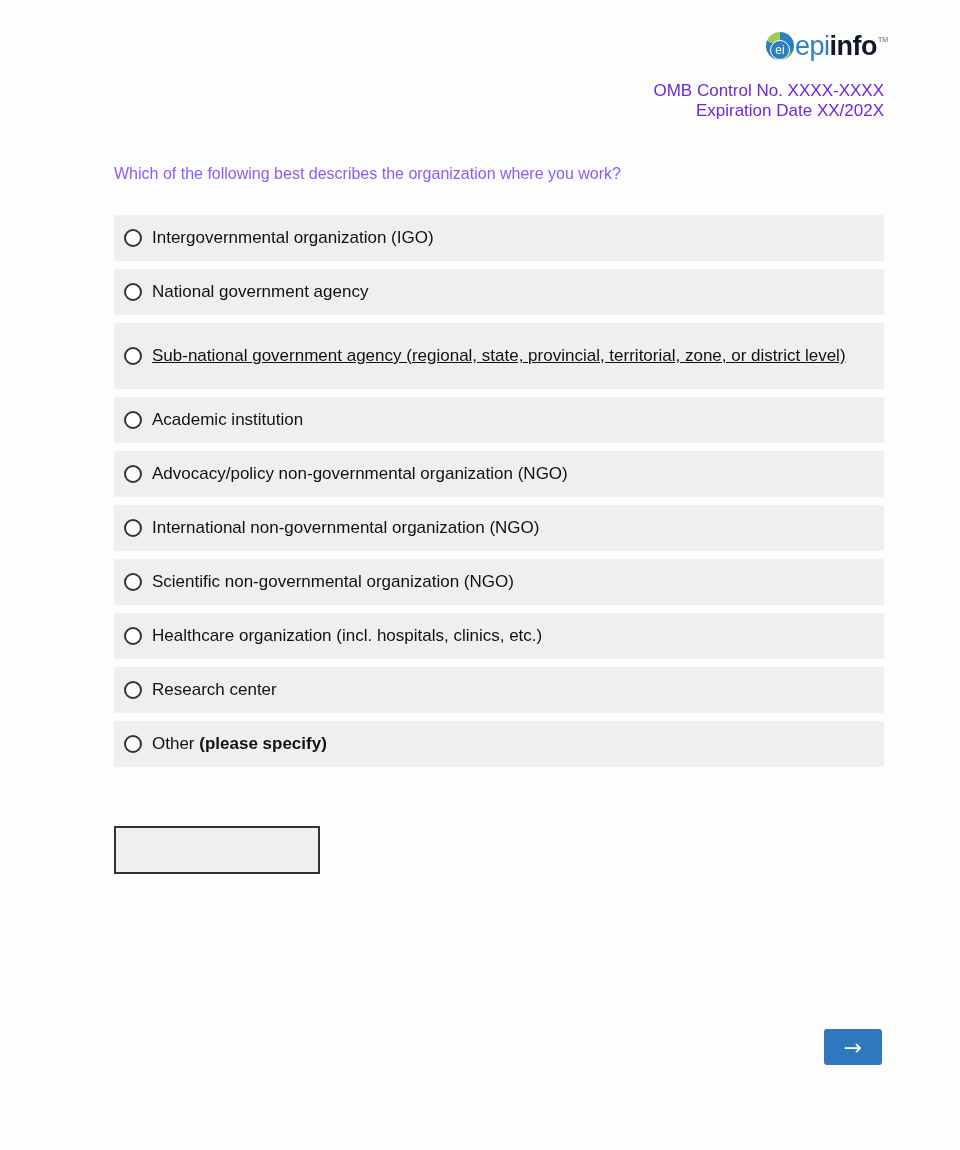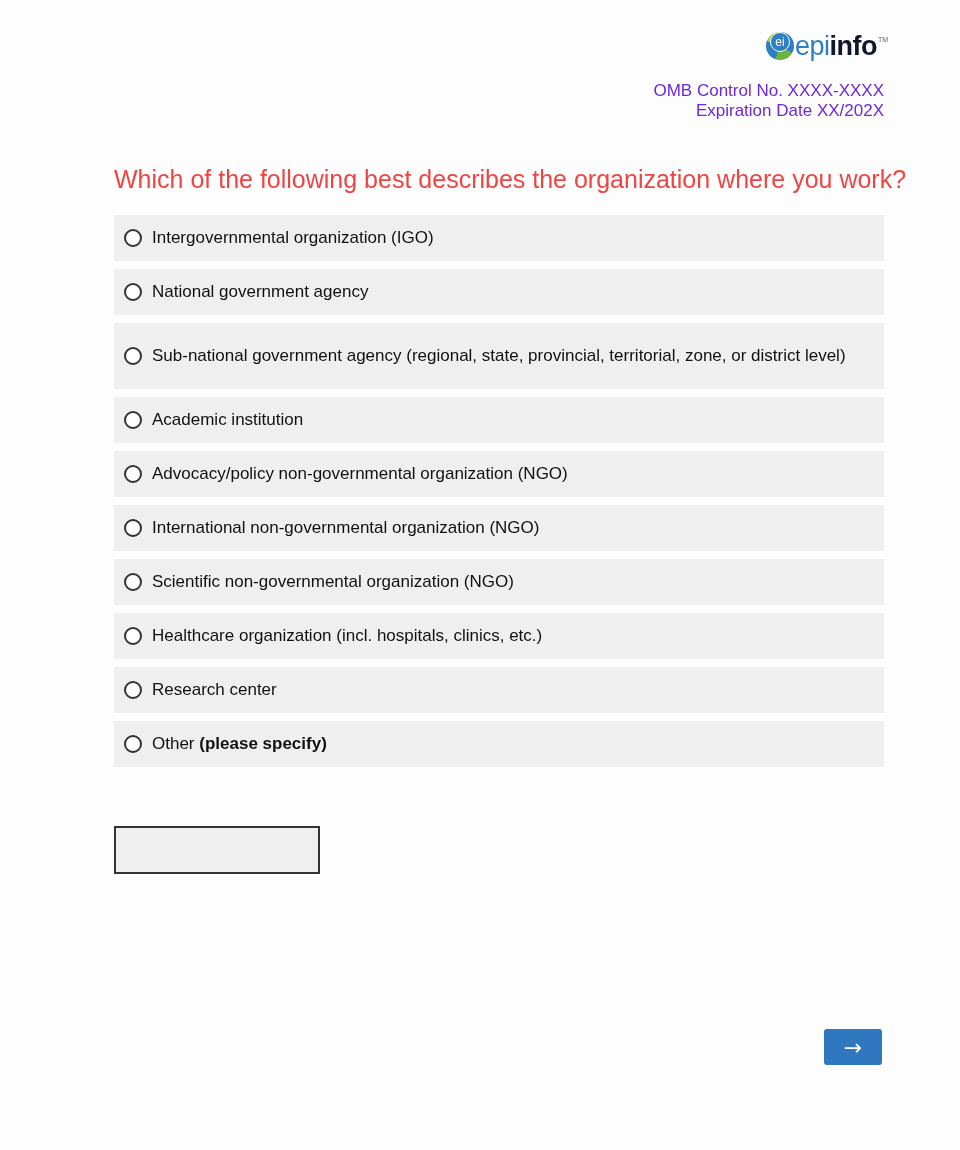--- a/index.html
+++ b/index.html
@@ -23,21 +23,21 @@
       display: flex;
       align-items: center;
     }
     .logo-badge {
       width: 28px;
       height: 28px;
       border-radius: 50%;
       position: relative;
       background: conic-gradient(#2d7fc1 0deg 120deg, #6cb33f 120deg 200deg, #2d7fc1 200deg 290deg, #9ecb5b 290deg 360deg);
       display: flex;
-      align-items: flex-start;
+      align-items: flex-end;
       justify-content: center;
     }
     .logo-badge-inner {
       width: 20px;
       height: 20px;
       border-radius: 50%;
       background: #2d7fc1;
       border: 1.5px solid #fff;
       color: #fff;
       font-size: 12px;
@@ -75,41 +75,42 @@
       right: 76px;
       text-align: right;
       font-size: 17px;
       line-height: 20px;
       color: #6d28d9;
     }
     .question {
       position: absolute;
       top: 165px;
       left: 114px;
-      font-size: 25px;
-      color: #ef4444;
+      font-size: 16px;
+      color: #8b5cf6;
     }
     .options {
       position: absolute;
       top: 215px;
       left: 114px;
       width: 770px;
     }
     .option {
       background: #efefef;
       min-height: 46px;
       margin-bottom: 8px;
       display: flex;
       align-items: center;
       padding: 12px 10px;
       box-sizing: border-box;
       cursor: pointer;
     }
     .option.tall {
       min-height: 66px;
+      text-decoration: underline;
     }
     .radio {
       width: 18px;
       height: 18px;
       border: 2px solid #333;
       border-radius: 50%;
       background: #fff;
       flex: 0 0 auto;
       box-sizing: border-box;
       margin-right: 10px;

